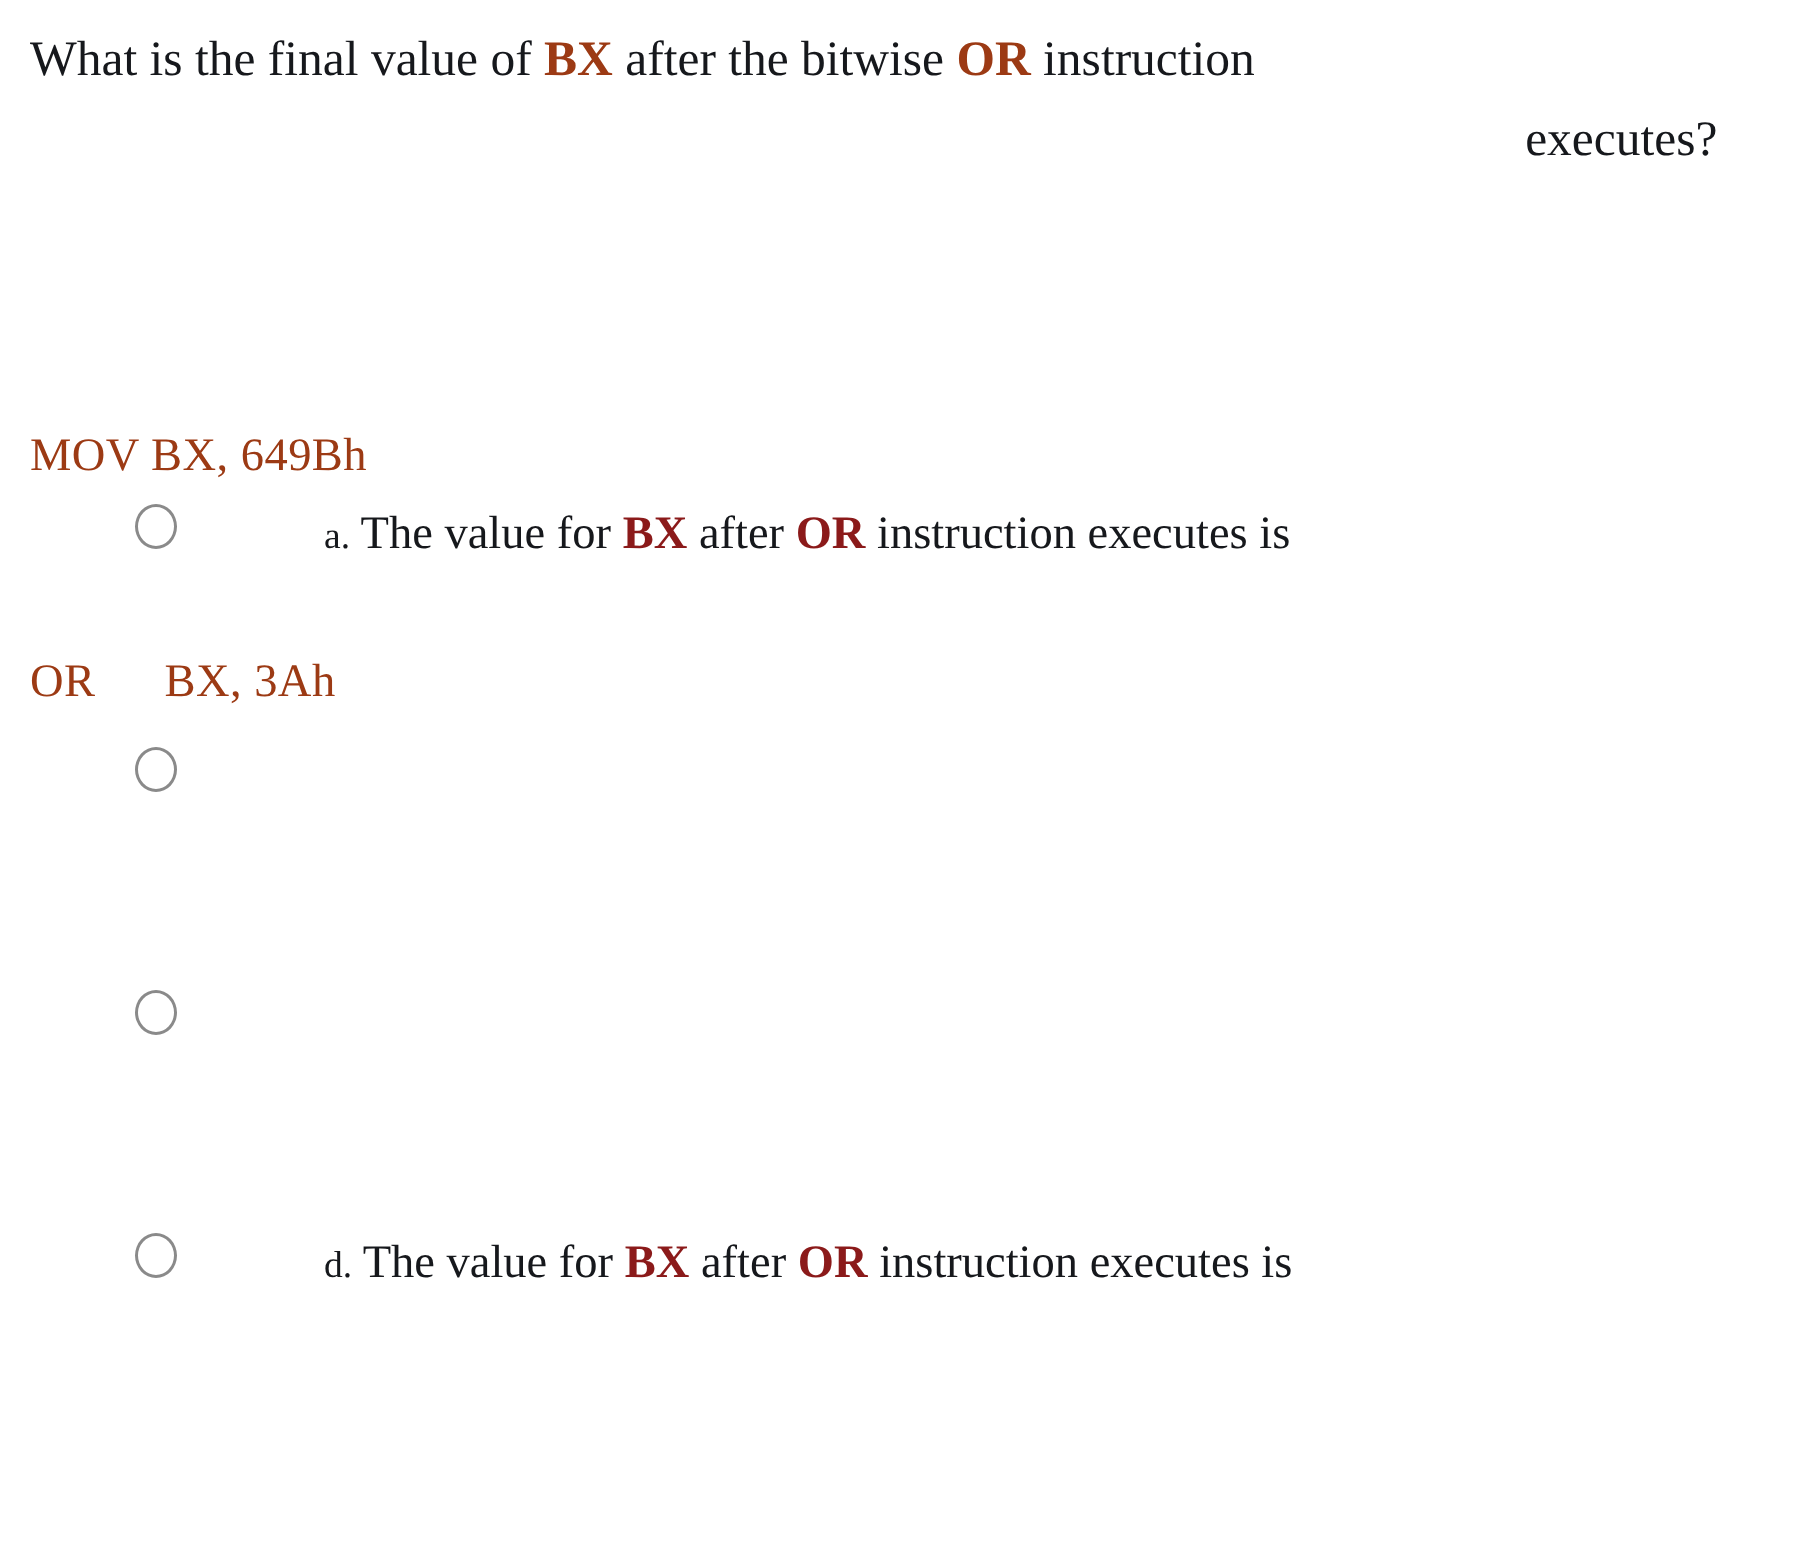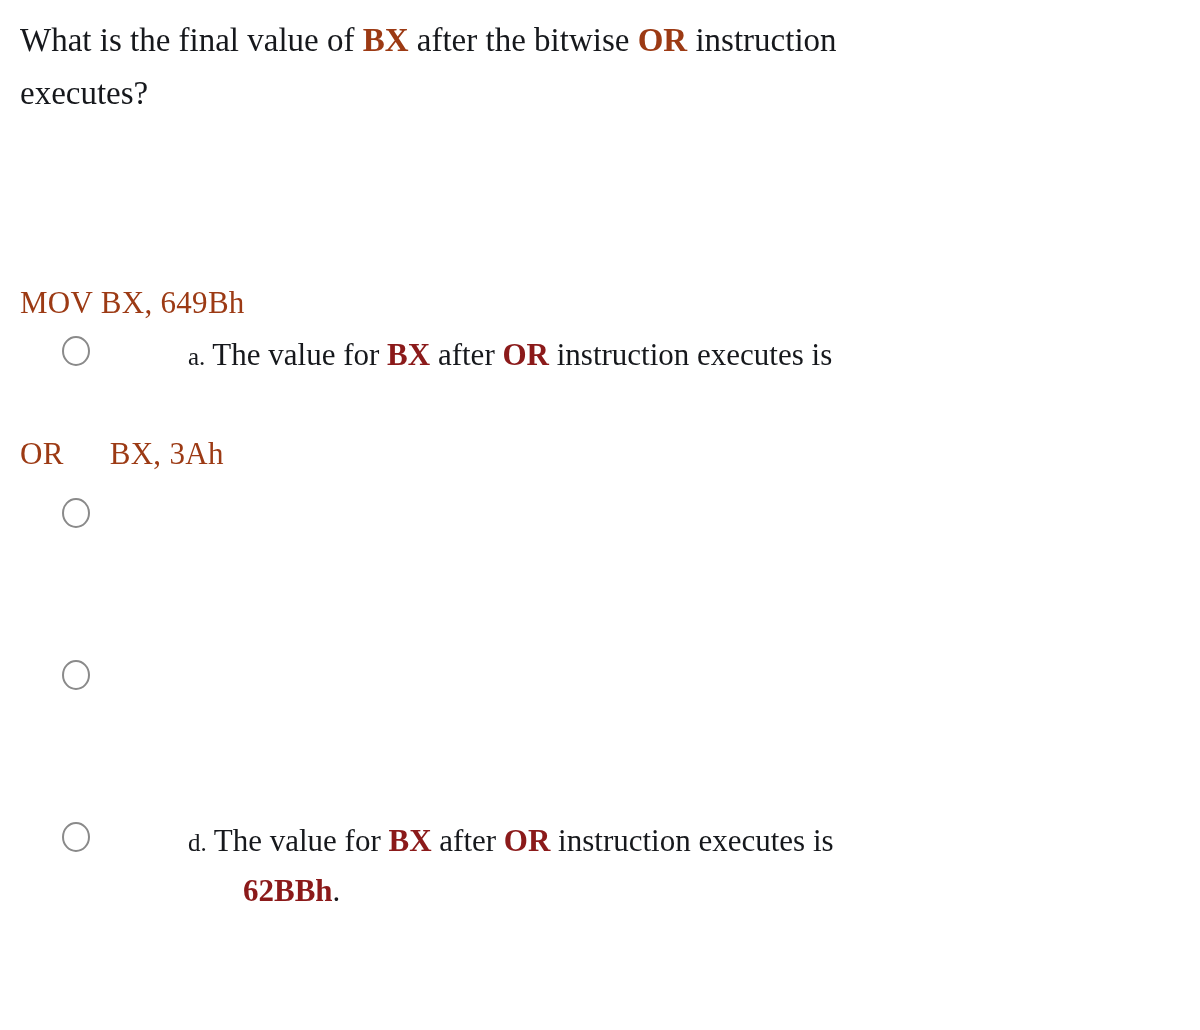--- a/index.html
+++ b/index.html
@@ -31,21 +31,21 @@
     left: 20px;
     top: 14px;
     width: 1125px;
     font-size: 33px;
     line-height: 1.62;
     text-align: justify;
     text-justify: inter-word;
     color: #16181c;
   }
   .question-stem .last-line {
-    text-align: left;
+    text-align: right;
   }
 
   
   .code-block {
     position: absolute;
     left: 20px;
     top: 178px;
     font-size: 31px;
     line-height: 1.62;
     font-weight: normal;
@@ -62,20 +62,21 @@
     position: absolute;
     left: 0;
     top: 330px;
     width: 1200px;
   }
   .option-row {
     position: relative;
     min-height: 118px;
     padding-left: 98px;
     margin-bottom: 44px;
+    margin-left: 28px;
   }
   .radio {
     position: absolute;
     left: 62px;
     top: 6px;
     width: 28px;
     height: 30px;
     border: 2px solid #8a8a8a;
     border-radius: 50%;
     box-sizing: border-box;
@@ -142,18 +143,17 @@
     </div>
 
     <div class="option-row">
       <span class="radio"></span>
     </div>
 
     <div class="option-row">
       <span class="radio"></span>
       <div class="option-body">
         <span class="opt-line"><span class="opt-letter">d.</span><span>The value for </span><span class="hl" style="color:#8B1A1A">BX</span><span> after </span><span class="hl" style="color:#8B1A1A">OR</span><span> instruction executes is</span></span>
-        <span class="opt-line opt-line-2"><span></span><span class="hl" style="color:#8B1A1A">62BBh</span><span class="period">.</span></span>
       </div>
     </div>
 
   </div>
 </div>
 
 </body></html>

